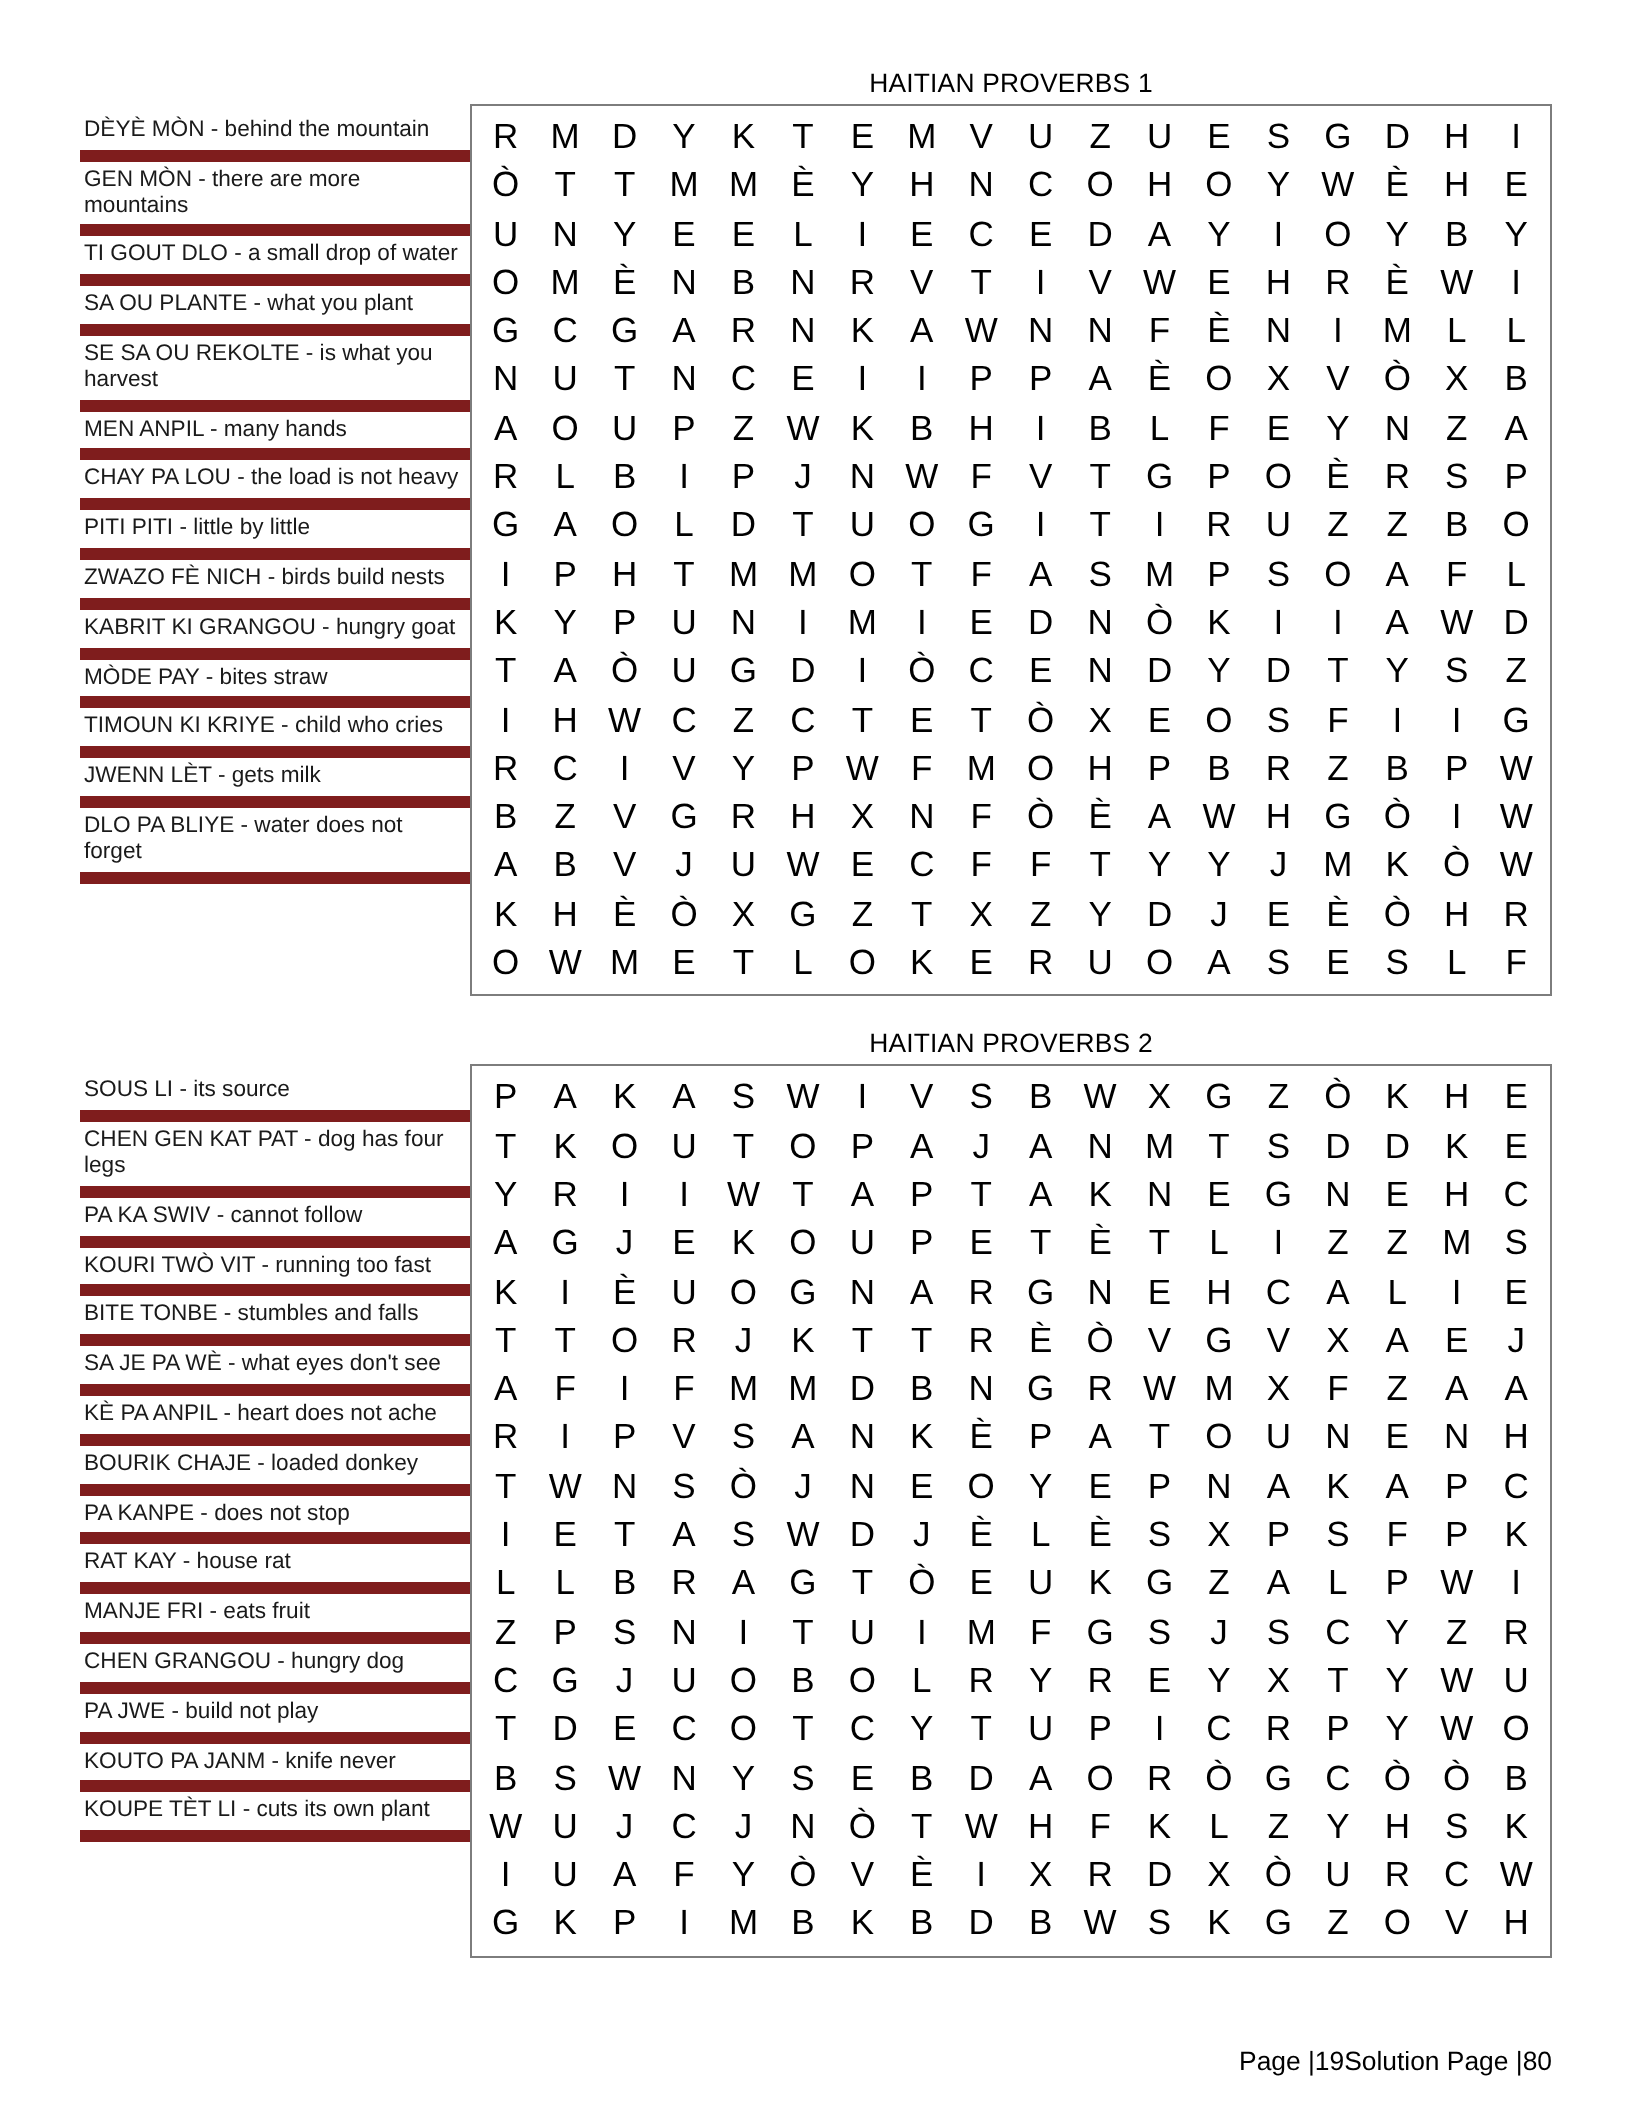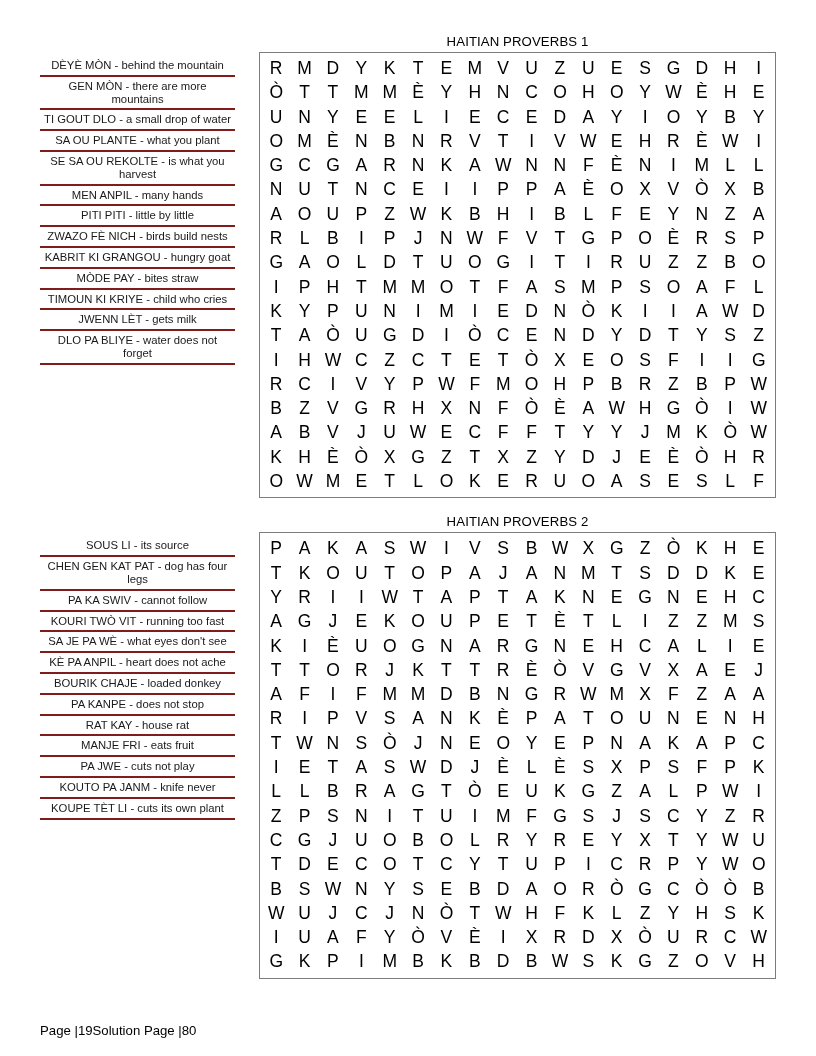--- a/index.html
+++ b/index.html
@@ -29,31 +29,30 @@
     align-items: flex-start;
   }
   .clue-col {
     width: 195px;
     flex: 0 0 195px;
     padding-top: 22px;
   }
   .clue-item {
     font-size: 11.3px;
     line-height: 12.8px;
-    text-align: center;
     padding: 3px 2px 3px 2px;
-    border-bottom: 2px solid #7f1d1d;
+    border-bottom: 6px solid #7f1d1d;
     color: #1a1a1a;
   }
   .clue-item:first-child {
     border-top: none;
   }
   .grid-col {
     flex: 1 1 auto;
-    margin-left: 24px;
+    margin-left: 0;
   }
   .grid-title {
     text-align: center;
     font-size: 13.2px;
     letter-spacing: 0.1px;
     margin: 0 0 3px 0;
     color: #000;
   }
   .grid-box {
     border: 1px solid #7d7d7d;
@@ -76,38 +75,39 @@
   }
   .spacer {
     height: 16px;
   }
   .footer {
     position: absolute;
     left: 40px;
     right: 40px;
     bottom: 18px;
     display: flex;
-    justify-content: flex-start;
+    justify-content: flex-end;
     font-size: 13.2px;
     color: #000;
   }
 </style>
 </head>
 <body>
 
 <div class="page">
 
   <div class="puzzle-block">
     <div class="clue-col">
         <div class="clue-item">DÈYÈ MÒN - behind the mountain</div>
         <div class="clue-item">GEN MÒN - there are more mountains</div>
         <div class="clue-item">TI GOUT DLO - a small drop of water</div>
         <div class="clue-item">SA OU PLANTE - what you plant</div>
         <div class="clue-item">SE SA OU REKOLTE - is what you harvest</div>
         <div class="clue-item">MEN ANPIL - many hands</div>
+        <div class="clue-item">CHAY PA LOU - the load is not heavy</div>
         <div class="clue-item">PITI PITI - little by little</div>
         <div class="clue-item">ZWAZO FÈ NICH - birds build nests</div>
         <div class="clue-item">KABRIT KI GRANGOU - hungry goat</div>
         <div class="clue-item">MÒDE PAY - bites straw</div>
         <div class="clue-item">TIMOUN KI KRIYE - child who cries</div>
         <div class="clue-item">JWENN LÈT - gets milk</div>
         <div class="clue-item">DLO PA BLIYE - water does not forget</div>
       </div>
     <div class="grid-col">
       <div class="grid-title">HAITIAN PROVERBS 1</div>
@@ -481,27 +481,29 @@
   </div>
 
   <div class="spacer"></div>
 
   <div class="puzzle-block">
     <div class="clue-col">
         <div class="clue-item">SOUS LI - its source</div>
         <div class="clue-item">CHEN GEN KAT PAT - dog has four legs</div>
         <div class="clue-item">PA KA SWIV - cannot follow</div>
         <div class="clue-item">KOURI TWÒ VIT - running too fast</div>
+        <div class="clue-item">BITE TONBE - stumbles and falls</div>
         <div class="clue-item">SA JE PA WÈ - what eyes don't see</div>
         <div class="clue-item">KÈ PA ANPIL - heart does not ache</div>
         <div class="clue-item">BOURIK CHAJE - loaded donkey</div>
         <div class="clue-item">PA KANPE - does not stop</div>
         <div class="clue-item">RAT KAY - house rat</div>
         <div class="clue-item">MANJE FRI - eats fruit</div>
-        <div class="clue-item">PA JWE - cuts not play</div>
+        <div class="clue-item">CHEN GRANGOU - hungry dog</div>
+        <div class="clue-item">PA JWE - build not play</div>
         <div class="clue-item">KOUTO PA JANM - knife never</div>
         <div class="clue-item">KOUPE TÈT LI - cuts its own plant</div>
       </div>
     <div class="grid-col">
       <div class="grid-title">HAITIAN PROVERBS 2</div>
       <div class="grid-box">
         <table class="grid">
           <tbody>
               <tr>
                 <td>P</td>

